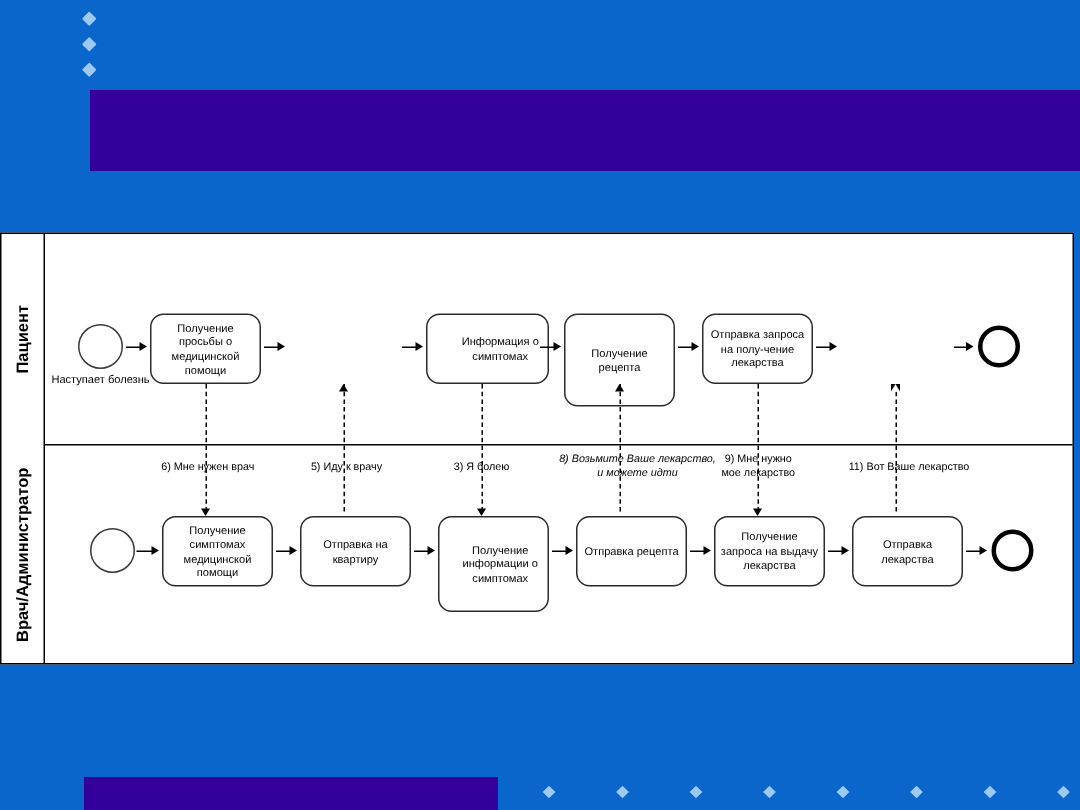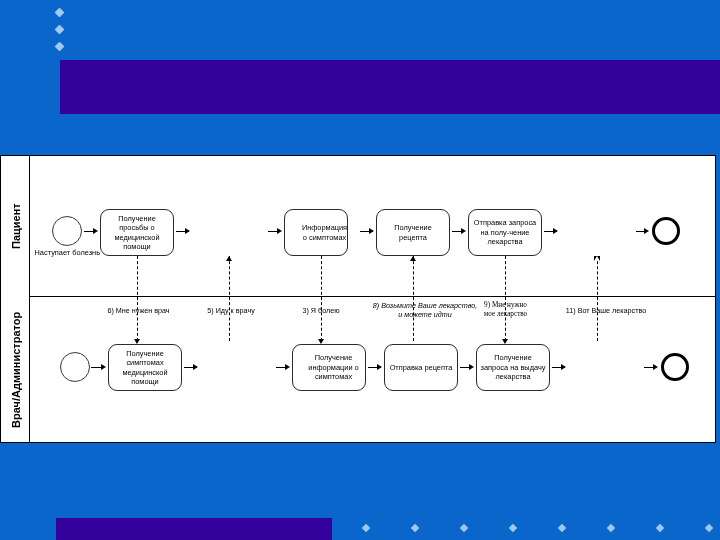--- a/index.html
+++ b/index.html
@@ -58,21 +58,21 @@
     font-size:7.4px;line-height:9.4px;color:#000;padding:2px 3px;
   }
   .task.thick{border-width:1.4px;}
   
   .event{
     position:absolute;border-radius:50%;background:#fff;box-sizing:border-box;
   }
   .event.start{border:1.3px solid #3a3a3a;}
   .event.end{border:3.2px solid #000;}
   .event-label{
-    position:absolute;font-size:7.4px;line-height:9px;text-align:right;color:#000;white-space:nowrap;
+    position:absolute;font-size:7.4px;line-height:9px;text-align:center;color:#000;white-space:nowrap;
   }
   
   .seq{position:absolute;height:0;border-top:1.2px solid #000;}
   .seq-head{
     position:absolute;width:0;height:0;
     border-left:5px solid #000;border-top:3.4px solid transparent;border-bottom:3.4px solid transparent;
   }
   
   .msg{position:absolute;width:0;border-left:1.1px dashed #000;}
   .msg-head-down{
@@ -132,26 +132,26 @@
 
     <div class="task" style="left:70px;top:53px;width:74px;height:47px;">Получение просьбы о медицинской помощи</div>
 
     <div class="seq" style="left:146px;top:75px;width:11px;"></div>
     <div class="seq-head" style="left:155px;top:71.5px;"></div>
 
 
     <div class="seq" style="left:238px;top:75px;width:11px;"></div>
     <div class="seq-head" style="left:247px;top:71.5px;"></div>
 
-    <div class="task" style="left:254px;top:53px;width:64px;height:47px;padding-left:20px;">Информация о симптомах</div>
+    <div class="task" style="left:254px;top:53px;width:82px;height:47px;padding-left:20px;">Информация о симптомах</div>
 
     <div class="seq" style="left:330px;top:75px;width:11px;"></div>
     <div class="seq-head" style="left:339px;top:71.5px;"></div>
 
-    <div class="task" style="left:346px;top:53px;width:74px;height:47px;">Получение рецепта</div>
+    <div class="task" style="left:346px;top:53px;width:74px;height:62px;">Получение рецепта</div>
 
     <div class="seq" style="left:422px;top:75px;width:11px;"></div>
     <div class="seq-head" style="left:431px;top:71.5px;"></div>
 
     <div class="task thick" style="left:438px;top:53px;width:74px;height:47px;">Отправка запроса на полу-чение лекарства</div>
 
     <div class="seq" style="left:514px;top:75px;width:11px;"></div>
     <div class="seq-head" style="left:523px;top:71.5px;"></div>
 
 
@@ -166,39 +166,41 @@
     <div class="event start" style="left:30px;top:55px;width:30px;height:30px;"></div>
 
     <div class="seq" style="left:61px;top:70px;width:12px;"></div>
     <div class="seq-head" style="left:71px;top:66.5px;"></div>
 
     <div class="task" style="left:78px;top:47px;width:74px;height:47px;">Получение симптомах медицинской помощи</div>
 
     <div class="seq" style="left:154px;top:70px;width:11px;"></div>
     <div class="seq-head" style="left:163px;top:66.5px;"></div>
 
+    <div class="task" style="left:170px;top:47px;width:74px;height:47px;">Отправка на квартиру</div>
 
     <div class="seq" style="left:246px;top:70px;width:11px;"></div>
     <div class="seq-head" style="left:255px;top:66.5px;"></div>
 
-    <div class="task" style="left:262px;top:47px;width:74px;height:47px;padding-left:12px;">Получение информации о симптомах</div>
+    <div class="task" style="left:262px;top:47px;width:74px;height:64px;padding-left:12px;">Получение информации о симптомах</div>
 
     <div class="seq" style="left:338px;top:70px;width:11px;"></div>
     <div class="seq-head" style="left:347px;top:66.5px;"></div>
 
     <div class="task" style="left:354px;top:47px;width:74px;height:47px;">Отправка рецепта</div>
 
     <div class="seq" style="left:430px;top:70px;width:11px;"></div>
     <div class="seq-head" style="left:439px;top:66.5px;"></div>
 
     <div class="task thick" style="left:446px;top:47px;width:74px;height:47px;">Получение запроса на выдачу лекарства</div>
 
     <div class="seq" style="left:522px;top:70px;width:11px;"></div>
     <div class="seq-head" style="left:531px;top:66.5px;"></div>
 
+    <div class="task" style="left:538px;top:47px;width:74px;height:47px;">Отправка лекарства</div>
 
     <div class="seq" style="left:614px;top:70px;width:11px;"></div>
     <div class="seq-head" style="left:623px;top:66.5px;"></div>
 
     <div class="event end" style="left:631px;top:56px;width:28px;height:28px;"></div>
   </div>
 
   <div class="msg" style="left:136px;top:100px;height:85px;"></div>
   <div class="msg-head-down" style="left:132.8px;top:183px;"></div>
   <div class="msg-label" style="left:80px;top:150px;width:115px;">6) Мне нужен врач</div>
@@ -211,21 +213,21 @@
   <div class="msg-head-down" style="left:316.8px;top:183px;"></div>
   <div class="msg-label" style="left:270px;top:150px;width:100px;">3) Я болею</div>
 
   <div class="msg" style="left:412px;top:100px;height:85px;"></div>
   <div class="msg-head-up" style="left:408.8px;top:100px;"></div>
   <div class="msg-label" style="left:358px;top:145px;width:132px;font-style:italic;">8) Возьмите Ваше лекарство,
 и можете идти</div>
 
   <div class="msg" style="left:504px;top:100px;height:85px;"></div>
   <div class="msg-head-down" style="left:500.8px;top:183px;"></div>
-  <div class="msg-label" style="left:452px;top:145px;width:105px;font-family:Liberation Serif, serif;">9) Мне нужно
+  <div class="msg-label" style="left:452px;top:145px;width:105px;">9) Мне нужно
 мое лекарство</div>
 
   <div class="msg" style="left:596px;top:100px;height:85px;"></div>
   <div class="msg-head-up-hollow" style="left:592.8px;top:100px;"></div>
   <div class="msg-label" style="left:540px;top:150px;width:130px;">11) Вот Ваше лекарство</div>
 </div>
 
 <div id="footer-band"></div>
 <div id="footer-marks">
   <span class="footer-mark" style="left:23px;"></span>

